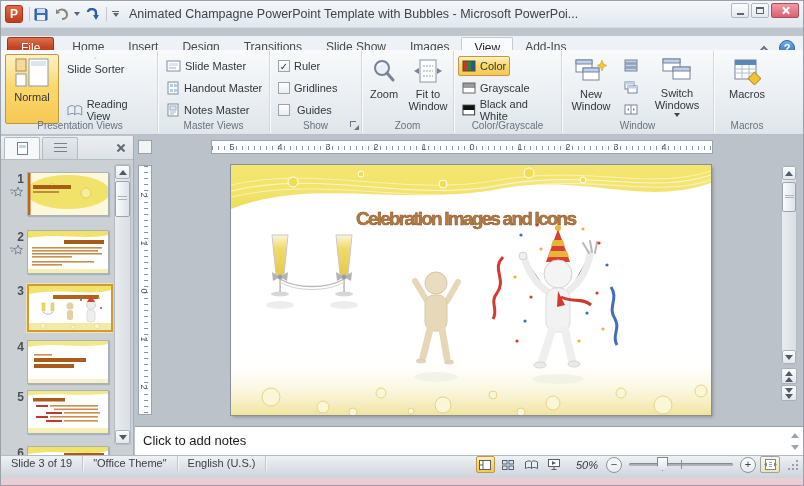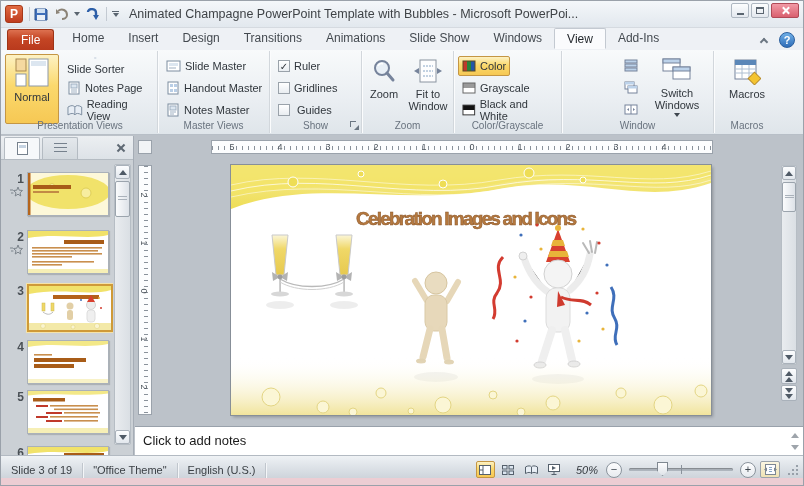--- a/index.html
+++ b/index.html
@@ -17,21 +17,21 @@
   .wtitle{font-size:12.5px;color:#3f4347;margin-left:10px;white-space:nowrap;}
   .winbtns{position:absolute;right:4px;top:2px;display:flex;gap:2px;}
   .winbtn{width:18px;height:15px;background:linear-gradient(#fcfdfe,#e4e9ef);border:1px solid #aeb7c1;border-radius:2px;display:flex;align-items:center;justify-content:center;position:relative;}
   .winbtn.close{width:28px;background:linear-gradient(#f29aa5,#d9606f);border-color:#b04a57;}
   .glyph-min{width:7px;height:2px;background:#5a6570;margin-top:6px;}
   .glyph-max{width:8px;height:7px;border:1px solid #5a6570;border-top-width:2px;}
   .glyph-x{position:relative;width:9px;height:9px;}
   .glyph-x::before,.glyph-x::after{content:"";position:absolute;left:4px;top:0;width:2px;height:9px;background:#fff;}
   .glyph-x::before{transform:rotate(45deg);} .glyph-x::after{transform:rotate(-45deg);}
   
-  .tabrow{position:absolute;top:27px;left:0;right:0;height:22px;background:#eef1f5;display:flex;align-items:flex-start;}
+  .tabrow{position:absolute;top:35px;left:0;right:0;height:22px;background:#eef1f5;display:flex;align-items:flex-end;}
   .filetab{margin:1px 6px 0 6px;padding:0 13px;height:21px;line-height:21px;font-size:12px;color:#fff;background:linear-gradient(#dd7150,#c44524 45%,#b93a1d);border-radius:3px 3px 0 0;border:1px solid #9e3316;border-bottom:none;}
   .tab{padding:0 12px;height:21px;line-height:21px;font-size:12px;color:#444a50;}
   .tab.active{background:#fafbfd;border:1px solid #c3c9d1;border-bottom:1px solid #fafbfd;color:#23282d;border-radius:2px 2px 0 0;}
   .tabextras{position:absolute;right:8px;top:4px;display:flex;align-items:center;gap:8px;}
   .collapsebtn{width:14px;height:14px;display:flex;align-items:center;justify-content:center;}
   .chev-up{width:6px;height:6px;border-left:2px solid #6b7682;border-top:2px solid #6b7682;transform:rotate(45deg);margin-top:3px;}
   .helpbtn{width:16px;height:16px;border-radius:50%;background:linear-gradient(#6fb0e8,#2f6db8);border:1px solid #2a5f9e;color:#fff;font-weight:bold;font-size:11px;text-align:center;line-height:14px;}
   
   .ribbon{position:absolute;top:49px;left:0;right:0;height:85px;background:linear-gradient(#f8fafb,#eaeef2 60%,#dfe5ea);border-bottom:1px solid #b8bfc7;}
   .group{position:absolute;top:1px;bottom:1px;border-right:1px solid #d2d7dc;box-shadow:1px 0 0 #fbfcfd;}
@@ -80,21 +80,21 @@
   .originbox{position:absolute;left:3px;top:5px;width:14px;height:14px;background:#f2f4f6;border:1px solid #9aa2ab;}
   .canvas{position:absolute;left:96px;top:30px;width:480px;height:250px;background:#fff;box-shadow:0 0 0 1px #878f98,2px 2px 3px rgba(0,0,0,.25);}
   .vscroll{position:absolute;right:6px;top:30px;width:16px;height:200px;background:linear-gradient(90deg,#e9ecef,#dadfe4);border:1px solid #b6bdc4;border-radius:2px;}
   .pn{position:absolute;right:6px;width:16px;height:16px;}
   .dbl{display:flex;flex-direction:column;gap:1px;align-items:center;}
   .splitbar{position:absolute;left:0;right:0;top:283px;height:8px;}
   .notes{position:absolute;left:0;right:0;top:291px;bottom:0;background:#fff;border-top:1px solid #99a1ab;}
   .notes-text{position:absolute;left:8px;top:6px;font-size:13px;color:#1a1a1a;}
   .nbtn{position:absolute;right:2px;width:13px;height:12px;display:flex;align-items:center;justify-content:center;}
   
-  .statusbar{position:absolute;left:0;right:0;bottom:7px;height:23px;background:linear-gradient(#eff2f5,#dfe4e9 45%,#ced4db);border-top:1px solid #b3bac2;display:flex;align-items:flex-end;font-size:11px;color:#3b4045;margin-top:26px;}
+  .statusbar{position:absolute;left:0;right:0;bottom:7px;height:23px;background:linear-gradient(#eff2f5,#dfe4e9 45%,#ced4db);border-top:1px solid #b3bac2;display:flex;align-items:flex-start;font-size:11px;color:#3b4045;margin-top:26px;}
   .sseg{padding:0 10px;height:15px;line-height:15px;border-right:1px solid #c0c6cd;box-shadow:1px 0 0 #f4f6f8;}
   .sright{margin-left:auto;display:flex;align-items:center;gap:4px;padding-right:4px;}
   .vbtn{width:19px;height:17px;display:flex;align-items:center;justify-content:center;border:1px solid transparent;border-radius:2px;}
   .vbtn.sel{background:linear-gradient(#fdf2c4,#fbd96d 45%,#f6c854);border-color:#c49644;}
   .zoomtxt{margin:0 4px 0 8px;color:#33383d;font-style:italic;}
   .zbtn{width:16px;height:16px;border-radius:50%;border:1px solid #8b949d;background:linear-gradient(#fdfdfe,#e7ebef);display:flex;align-items:center;justify-content:center;font-size:11px;line-height:1;color:#3f474f;}
   .ztrack{position:relative;width:104px;height:3px;background:#aeb5bd;border-radius:2px;box-shadow:inset 0 1px 1px rgba(0,0,0,.25);margin:0 3px;}
   .ztick{position:absolute;left:50%;top:-3px;width:1px;height:9px;background:#8a929b;}
   .zthumb{position:absolute;left:28px;top:-6px;width:11px;height:14px;background:linear-gradient(#fdfdfe,#dfe4e9);border:1px solid #7f8891;clip-path:polygon(0 0,100% 0,100% 62%,50% 100%,0 62%);}
   .fitbtn{width:20px;height:17px;border:1px solid #9aa2ab;border-radius:2px;background:linear-gradient(#fbf6e2,#efe2b4);display:flex;align-items:center;justify-content:center;}
@@ -152,23 +152,22 @@
         </div>
     </div>
   </div>
 
   <div class="tabrow">
     <div class="filetab">File</div>
     <div class="tab">Home</div>
     <div class="tab">Insert</div>
     <div class="tab">Design</div>
     <div class="tab">Transitions</div>
-    <div class="tab">Animations</div>
     <div class="tab">Slide Show</div>
-    <div class="tab">Windows</div>
+    <div class="tab">Images</div>
     <div class="tab active">View</div>
     <div class="tab">Add-Ins</div>
     <div class="tabextras">
       <div class="collapsebtn">
           <div class="chev-up"></div>
         </div>
       <div class="helpbtn">?</div>
     </div>
   </div>
 
@@ -185,29 +184,20 @@
         <span>Normal</span>
       </div>
       <div class="srow" style="left:60px;top:5px;flex-direction:column;">
         <svg width="15" height="14" viewBox="0 0 15 14">
             <rect x="1" y="1" width="6" height="5" fill="#dce6f0" stroke="#7d8da0"></rect>
             <rect x="8" y="1" width="6" height="5" fill="#dce6f0" stroke="#7d8da0"></rect>
             <rect x="1" y="8" width="6" height="5" fill="#dce6f0" stroke="#7d8da0"></rect>
             <rect x="8" y="8" width="6" height="5" fill="#dce6f0" stroke="#7d8da0"></rect>
           </svg>
         <span>Slide Sorter</span>
-      </div>
-      <div class="srow" style="left:60px;top:27px;">
-        <svg width="14" height="14" viewBox="0 0 14 14">
-            <rect x="2" y="1" width="10" height="12" fill="#fff" stroke="#7d8da0"></rect>
-            <rect x="4" y="3" width="6" height="4" fill="#dce6f0" stroke="#9fb0c2"></rect>
-            <line x1="4" y1="9" x2="10" y2="9" stroke="#9fb0c2"></line>
-            <line x1="4" y1="11" x2="10" y2="11" stroke="#9fb0c2"></line>
-          </svg>
-        <span>Notes Page</span>
       </div>
       <div class="srow" style="left:60px;top:49px;">
         <svg width="16" height="13" viewBox="0 0 16 13">
             <path d="M1 3 C4 1 7 1 8 3 C9 1 12 1 15 3 L15 11 C12 9 9 9 8 11 C7 9 4 9 1 11 Z" fill="#e8eef5" stroke="#7d8da0"></path>
             <line x1="8" y1="3" x2="8" y2="11" stroke="#7d8da0"></line>
           </svg>
         <span>Reading View</span>
       </div>
       <div class="glabel">Presentation Views</div>
     </div>
@@ -306,20 +296,30 @@
             <rect x="1" y="1" width="12" height="5" fill="#111"></rect>
             <rect x="1" y="6" width="12" height="5" fill="#fff"></rect>
             <rect x="1" y="1" width="12" height="10" fill="none" stroke="#333"></rect>
           </svg>
         <span>Black and White</span>
       </div>
       <div class="glabel">Color/Grayscale</div>
     </div>
 
     <div class="group" style="left:561px;width:152px;">
+      <div class="bigbtn" style="left:3px;width:52px;">
+        <svg class="bicon" width="32" height="27" viewBox="0 0 32 27">
+            <rect x="1" y="2" width="16" height="12" fill="#fff" stroke="#76839b"></rect>
+            <rect x="1" y="2" width="16" height="4" fill="#bcd2ea" stroke="#76839b"></rect>
+            <rect x="8" y="10" width="16" height="12" fill="#fff" stroke="#76839b"></rect>
+            <rect x="8" y="10" width="16" height="4" fill="#bcd2ea" stroke="#76839b"></rect>
+            <path d="M27 2 L28.5 6 L32 7.5 L28.5 9 L27 13 L25.5 9 L22 7.5 L25.5 6 Z" fill="#f4c430" stroke="#caa23f" stroke-width="0.6"></path>
+          </svg>
+        <span>New Window</span>
+      </div>
       <div class="minibtn" style="position:absolute;left:58px;top:4px;">
         <svg width="14" height="13" viewBox="0 0 14 13">
             <rect x="1" y="1" width="12" height="3" fill="#bcd2ea" stroke="#76839b"></rect>
             <rect x="1" y="5" width="12" height="3" fill="#bcd2ea" stroke="#76839b"></rect>
             <rect x="1" y="9" width="12" height="3" fill="#bcd2ea" stroke="#76839b"></rect>
           </svg>
       </div>
       <div class="minibtn" style="position:absolute;left:58px;top:26px;">
         <svg width="14" height="13" viewBox="0 0 14 13">
             <rect x="1" y="1" width="9" height="7" fill="#fff" stroke="#76839b"></rect>

